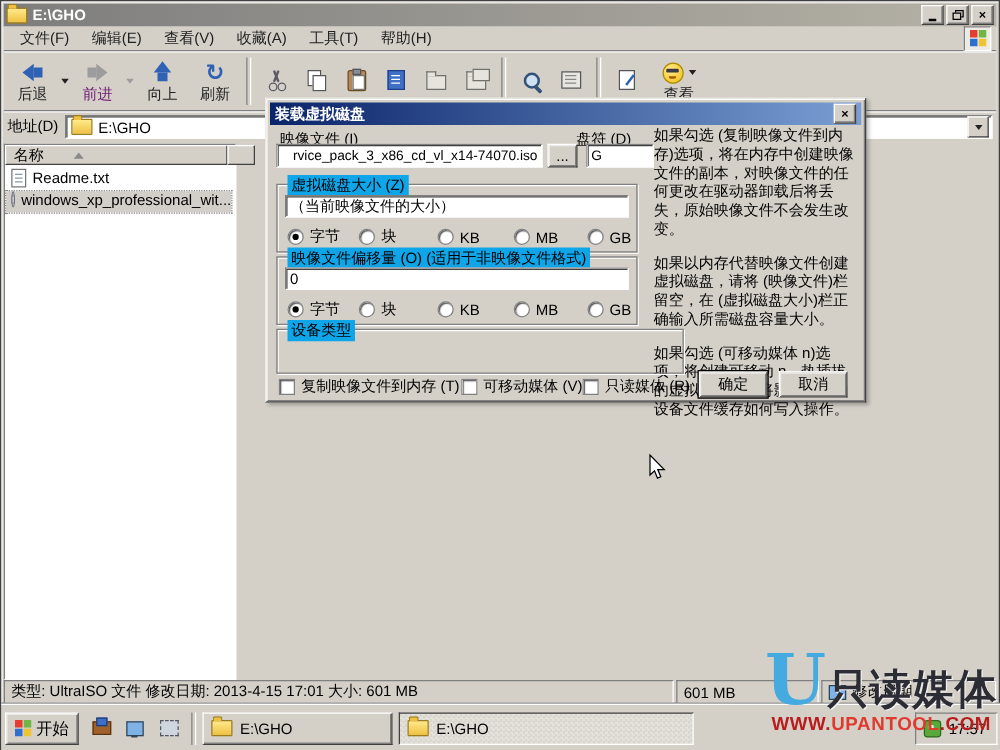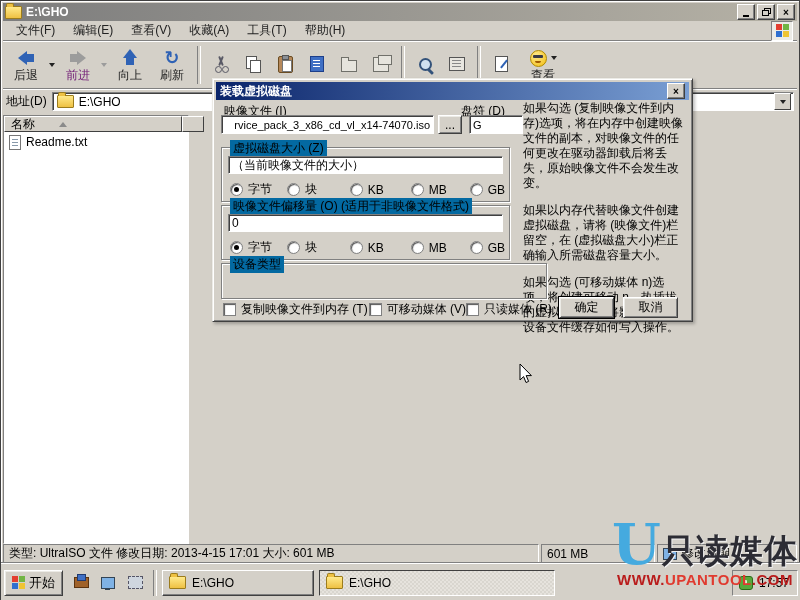--- a/index.html
+++ b/index.html
@@ -129,21 +129,21 @@
   .dlg-label{position:absolute;font-size:12px;white-space:nowrap}
   .txt{position:absolute;background:#fff;border:1px solid;border-color:#808080 #fff #fff #808080;
        box-shadow:inset 1px 1px 0 #404040;display:flex;align-items:center;padding:0 3px;box-sizing:border-box;
        font-size:11px;white-space:nowrap;overflow:hidden}
   .txt.clip-left{justify-content:flex-end}
   .btn{background:#d4d0c8;border:1px solid;border-color:#fff #404040 #404040 #fff;
        box-shadow:inset 1px 1px 0 #ecebe6, inset -1px -1px 0 #808080;
        font-family:inherit;font-size:12px;display:flex;align-items:center;justify-content:center;box-sizing:border-box}
   .btn.default{outline:1px solid #000}
   .groupbox{position:absolute;border:1px solid #808080;box-shadow:inset 1px 1px 0 #fff,1px 1px 0 #fff;box-sizing:border-box}
-  .groupbox .legend{position:absolute;top:-8px;left:8px;background:#0369a1;padding:0 3px;font-size:12px;white-space:nowrap}
+  .groupbox .legend{position:absolute;top:-8px;left:8px;background:#0ea5e9;padding:0 3px;font-size:12px;white-space:nowrap}
   .opt{display:inline-flex;align-items:center;gap:5px;white-space:nowrap;font-size:12px}
   .radio{width:11px;height:11px;border-radius:50%;background:#fff;border:1px solid #808080;
          box-shadow:inset 1px 1px 1px #555;position:relative;flex:none}
   .radio.checked::after{content:'';position:absolute;left:3px;top:3px;width:5px;height:5px;border-radius:50%;background:#000}
   .checkbox{width:11px;height:11px;background:#fff;border:1px solid #808080;box-shadow:inset 1px 1px 1px #555;flex:none}
   .radio-row{position:absolute;display:flex;align-items:center}
   #help{position:absolute;left:310px;top:22px;width:164px;font-size:12px;line-height:15px;color:#000}
   #help p{margin:0 0 12px 0}
 
   
@@ -316,20 +316,24 @@
     <div id="filepanel">
       <div class="col-head">
         <span>名称</span>
         <i class="sort-up"></i>
       </div>
       <div class="col-head2"></div>
       <div class="file-row" style="top:19px">
         <span class="ic-txt"></span>
         <span>Readme.txt</span>
       </div>
+      <div class="file-row selected" style="top:37px">
+        <span class="ic-iso"></span>
+        <span>windows_xp_professional_wit...</span>
+      </div>
     </div>
   </div>
 
   <div id="dialog">
     <div class="dlg-title">
       <span>装载虚拟磁盘</span>
       <span class="cap-btn">×</span>
     </div>
 
     <div class="dlg-label" style="left:11px;top:24px">映像文件 (I)</div>

